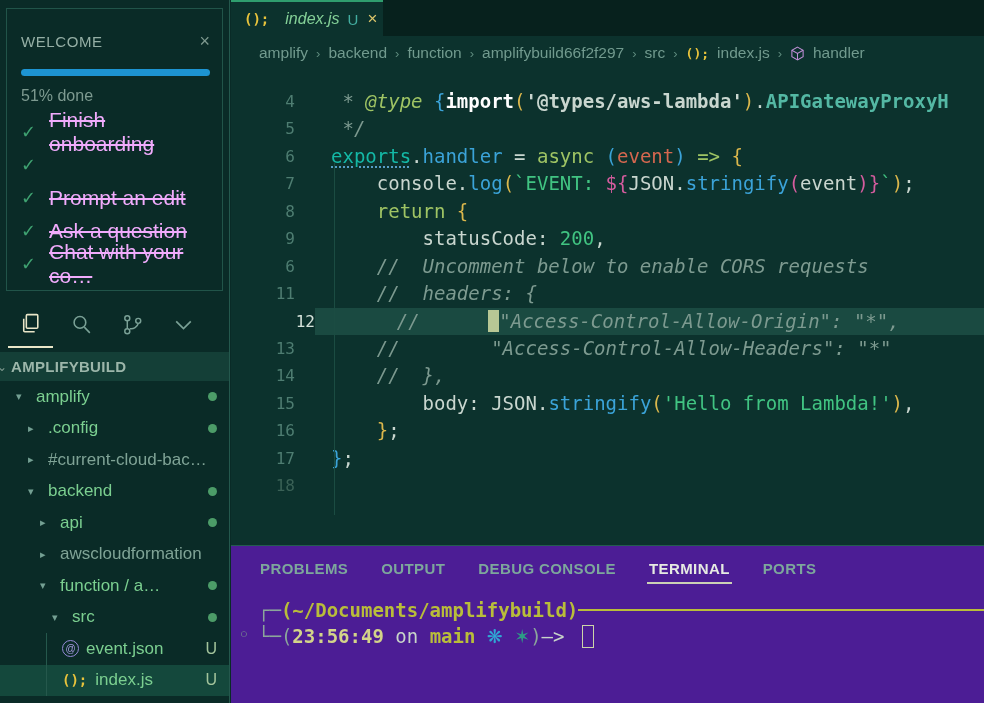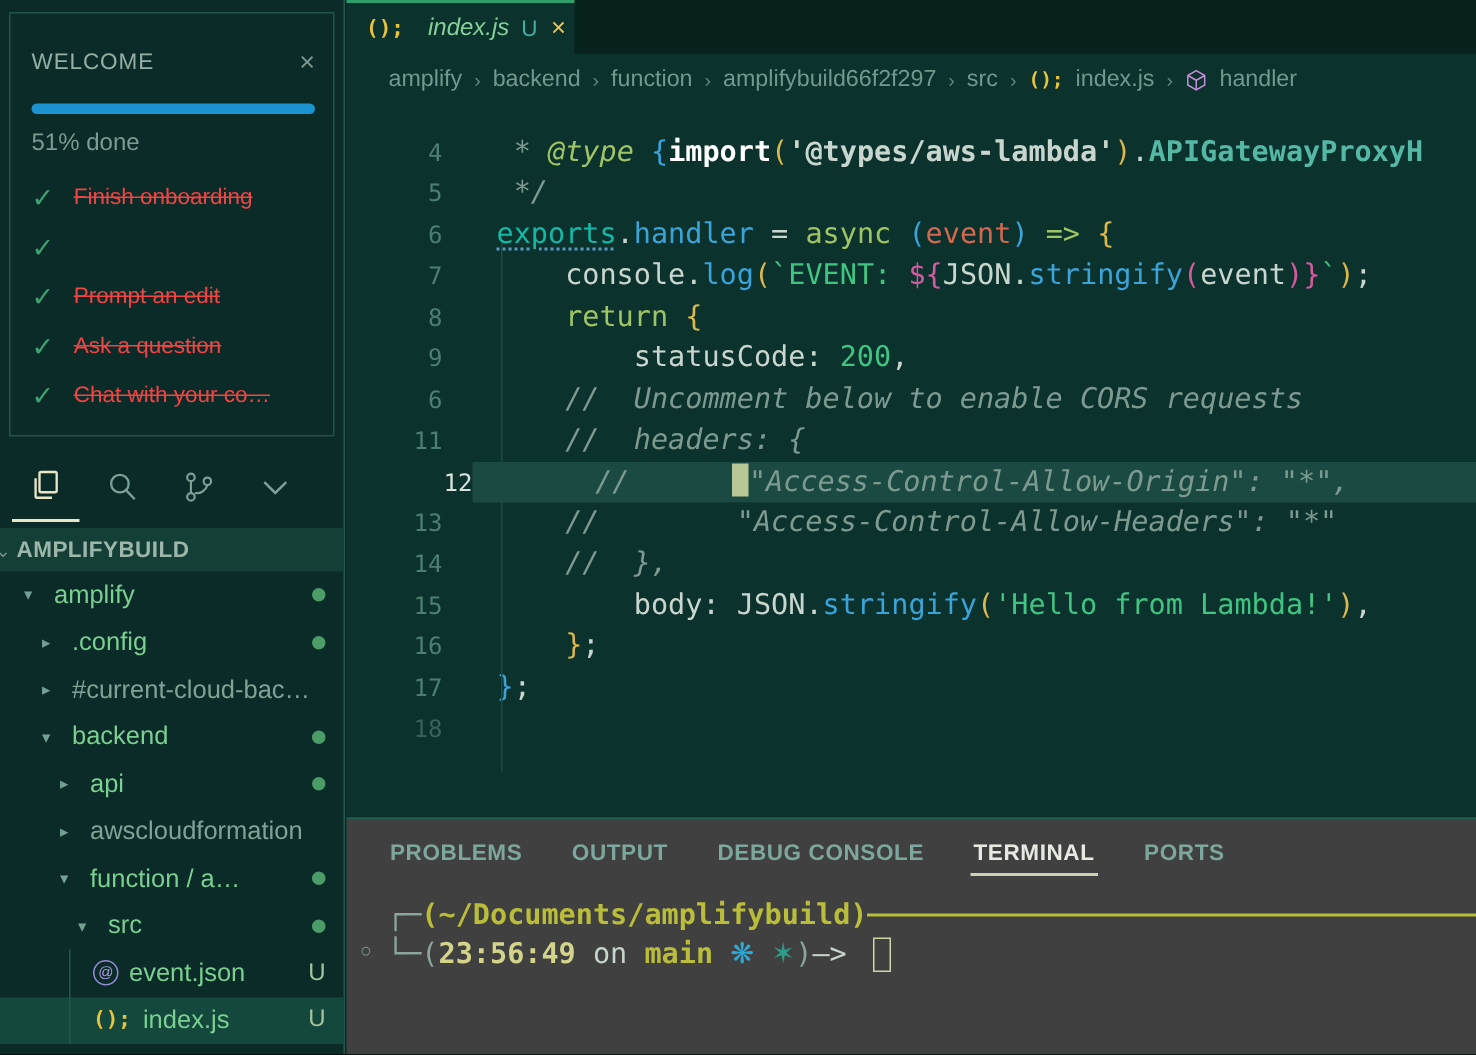--- a/index.html
+++ b/index.html
@@ -13,21 +13,21 @@
   .sidebar { position:absolute; left:0; top:0; width:230px; height:703px; background:#0a2b27; border-right:1px solid #24584d; }
   .welcome { position:absolute; left:6px; top:8px; width:217px; height:283px; border:1px solid #215449; padding:14px 12px 8px 14px; }
   .welcome-header { display:flex; justify-content:space-between; align-items:center; margin-top:8px; }
   .welcome-title { color:#95afa5; font-size:15px; letter-spacing:.6px; }
   .welcome-close { color:#7d988e; font-size:18px; cursor:default; }
   .progress { margin-top:17px; height:7px; border-radius:4px; background:#1d94d2; }
   .progress-label { margin-top:11px; color:#7d9a90; font-size:16px; }
   .task-list { margin-top:10px; }
   .task-item { display:flex; align-items:center; gap:13px; height:33px; }
   .task-check { color:#3fa271; font-size:18px; }
-  .task-label { color:#ef4444; font-size:15px; text-decoration:line-through; }
+  .task-label { color:#f0abfc; font-size:21px; text-decoration:line-through; }
   
   .activity { position:absolute; top:300px; left:0; width:229px; height:48px; display:flex; align-items:stretch; padding-left:8px; }
   .act-item { width:45px; display:flex; align-items:center; justify-content:center; color:#7aa196; }
   .act-item.active { color:#e9e6c8; border-bottom:2px solid #e9e6c8; }
   .act-item + .act-item { margin-left:6px; }
   .explorer-header { position:absolute; top:352px; left:0; width:229px; height:29px; background:#143f37; color:#9cb6aa; font-weight:bold; font-size:15px; letter-spacing:.3px; display:flex; align-items:center; }
   .explorer-chevron { color:#7d988e; font-size:12px; width:10px; margin-left:-3px; margin-right:4px; font-weight:normal; }
   .tree { position:absolute; top:381px; left:0; width:229px; }
   .tree-row { height:31.5px; display:flex; align-items:center; padding-right:12px; font-size:17px; white-space:nowrap; }
   .tree-row.selected { background:#14483c; }
@@ -69,21 +69,21 @@
   .tok-bl { color:#3ba3d8; }
   .tok-pb { color:#3ba3d8; }
   .tok-py { color:#dbb74c; }
   .tok-pk { color:#d45c9e; }
   .tok-st { color:#41c482; }
   .tok-num{ color:#41c482; }
   .tok-exp{ color:#14b8a6; text-decoration:underline dotted #579dc6; text-underline-offset:4px; }
   .tok-rd { color:#d4674f; }
   .cursor-block { display:inline-block; width:11px; height:22px; background:#b7c795; vertical-align:middle; margin-bottom:3px; }
   
-  .panel { position:absolute; top:545px; left:0; right:0; bottom:0; border-top:1px solid #235c50; background:#404040; }
+  .panel { position:absolute; top:545px; left:0; right:0; bottom:0; border-top:1px solid #235c50; background:#4c1d95; }
   .panel-tabs { display:flex; gap:33px; padding-left:29px; height:44px; align-items:center; font-size:15px; font-weight:bold; letter-spacing:.4px; color:#7da79c; }
   .ptab { position:relative; }
   .ptab.active { color:#e6eae2; }
   .ptab.active::after { content:""; position:absolute; left:-2px; right:-2px; bottom:-7px; height:2px; background:#ccd1b5; }
   .terminal { padding:7px 0 0 27px; font-family:"DejaVu Sans Mono",monospace; font-size:19px; }
   .term-line { display:flex; align-items:center; height:26px; white-space:pre; }
   .t-tg  { color:#8ba69b; }
   .t-typ { color:#b9bd3a; font-weight:bold; }
   .t-ttm { color:#d3d489; font-weight:bold; }
   .t-tlt { color:#c8d4c9; }

